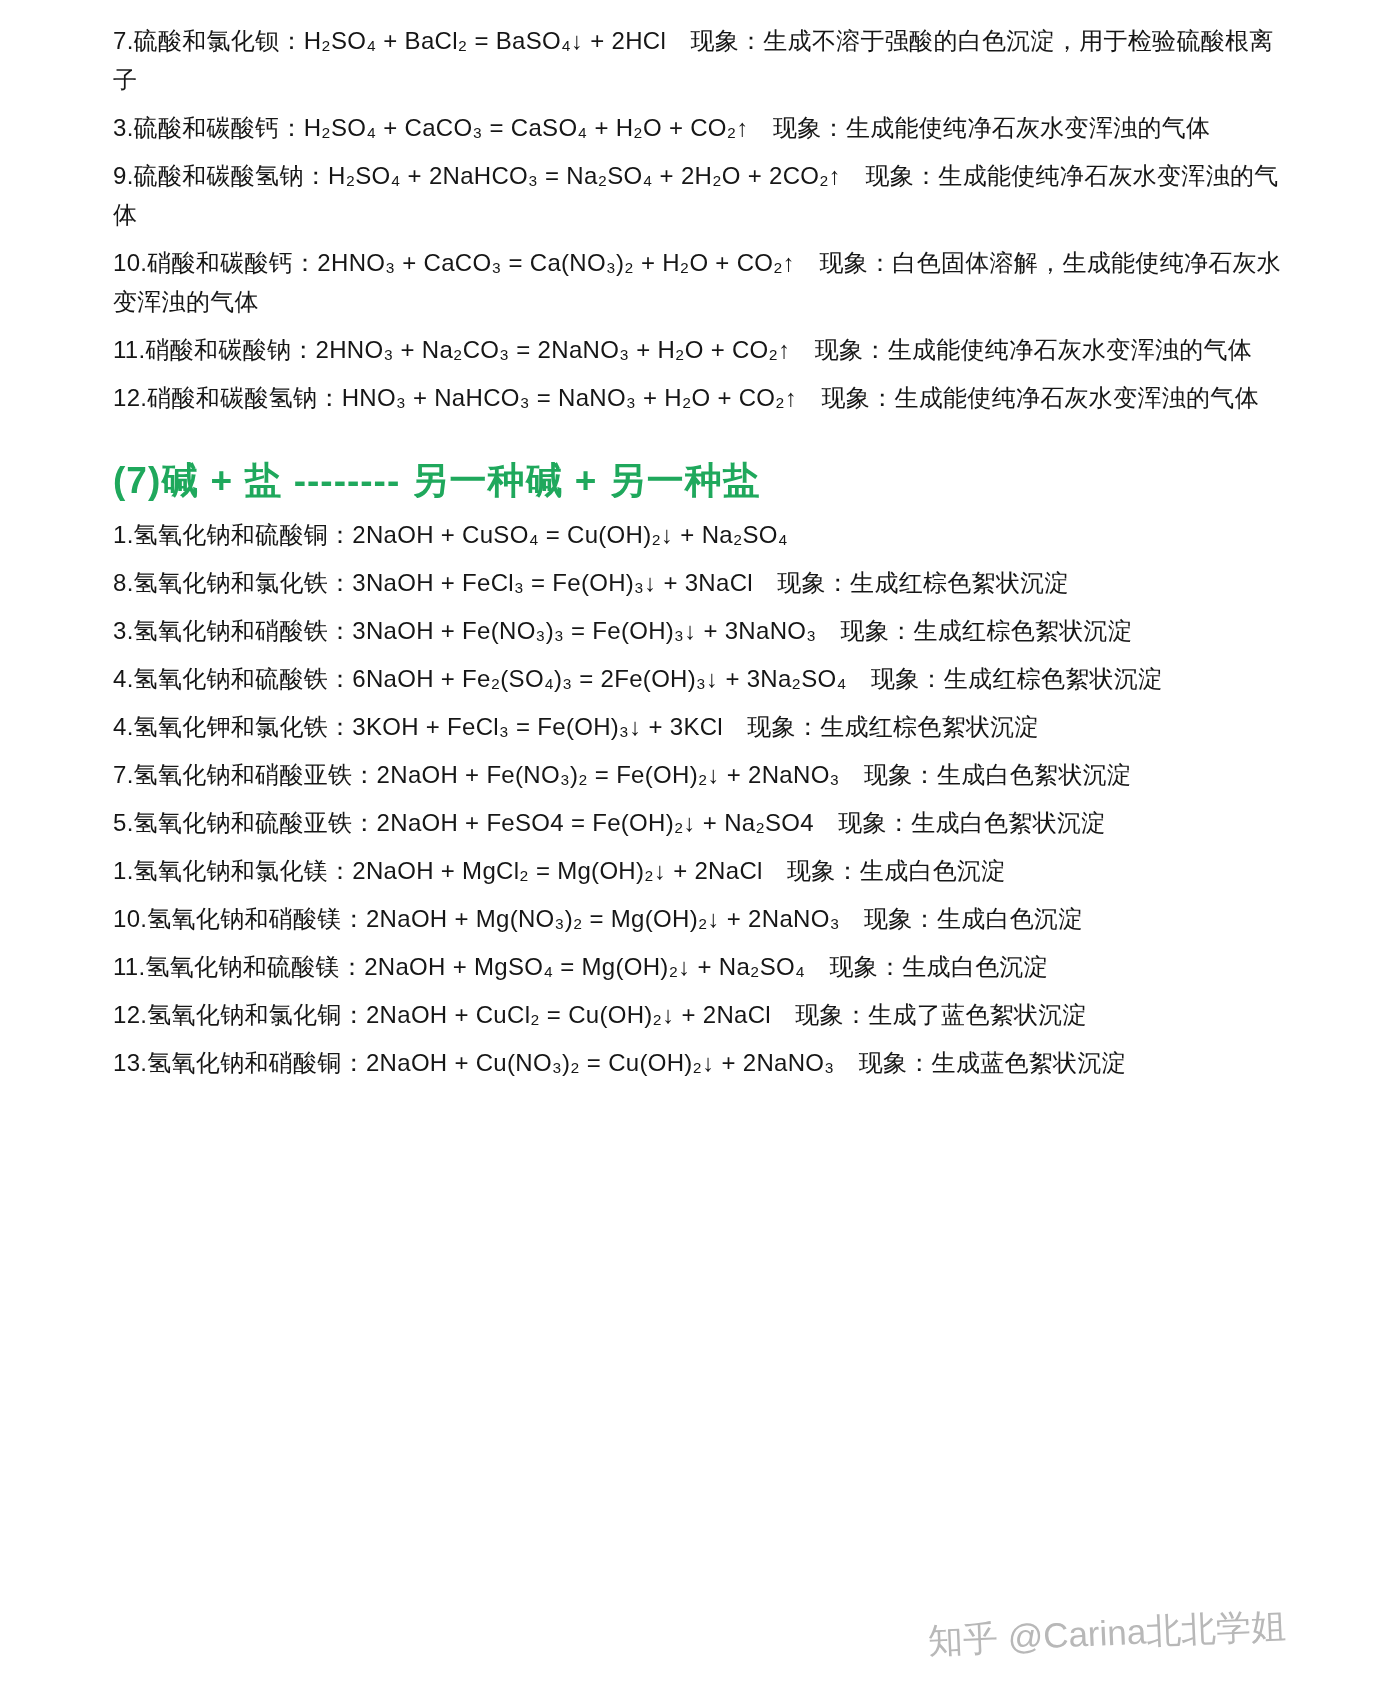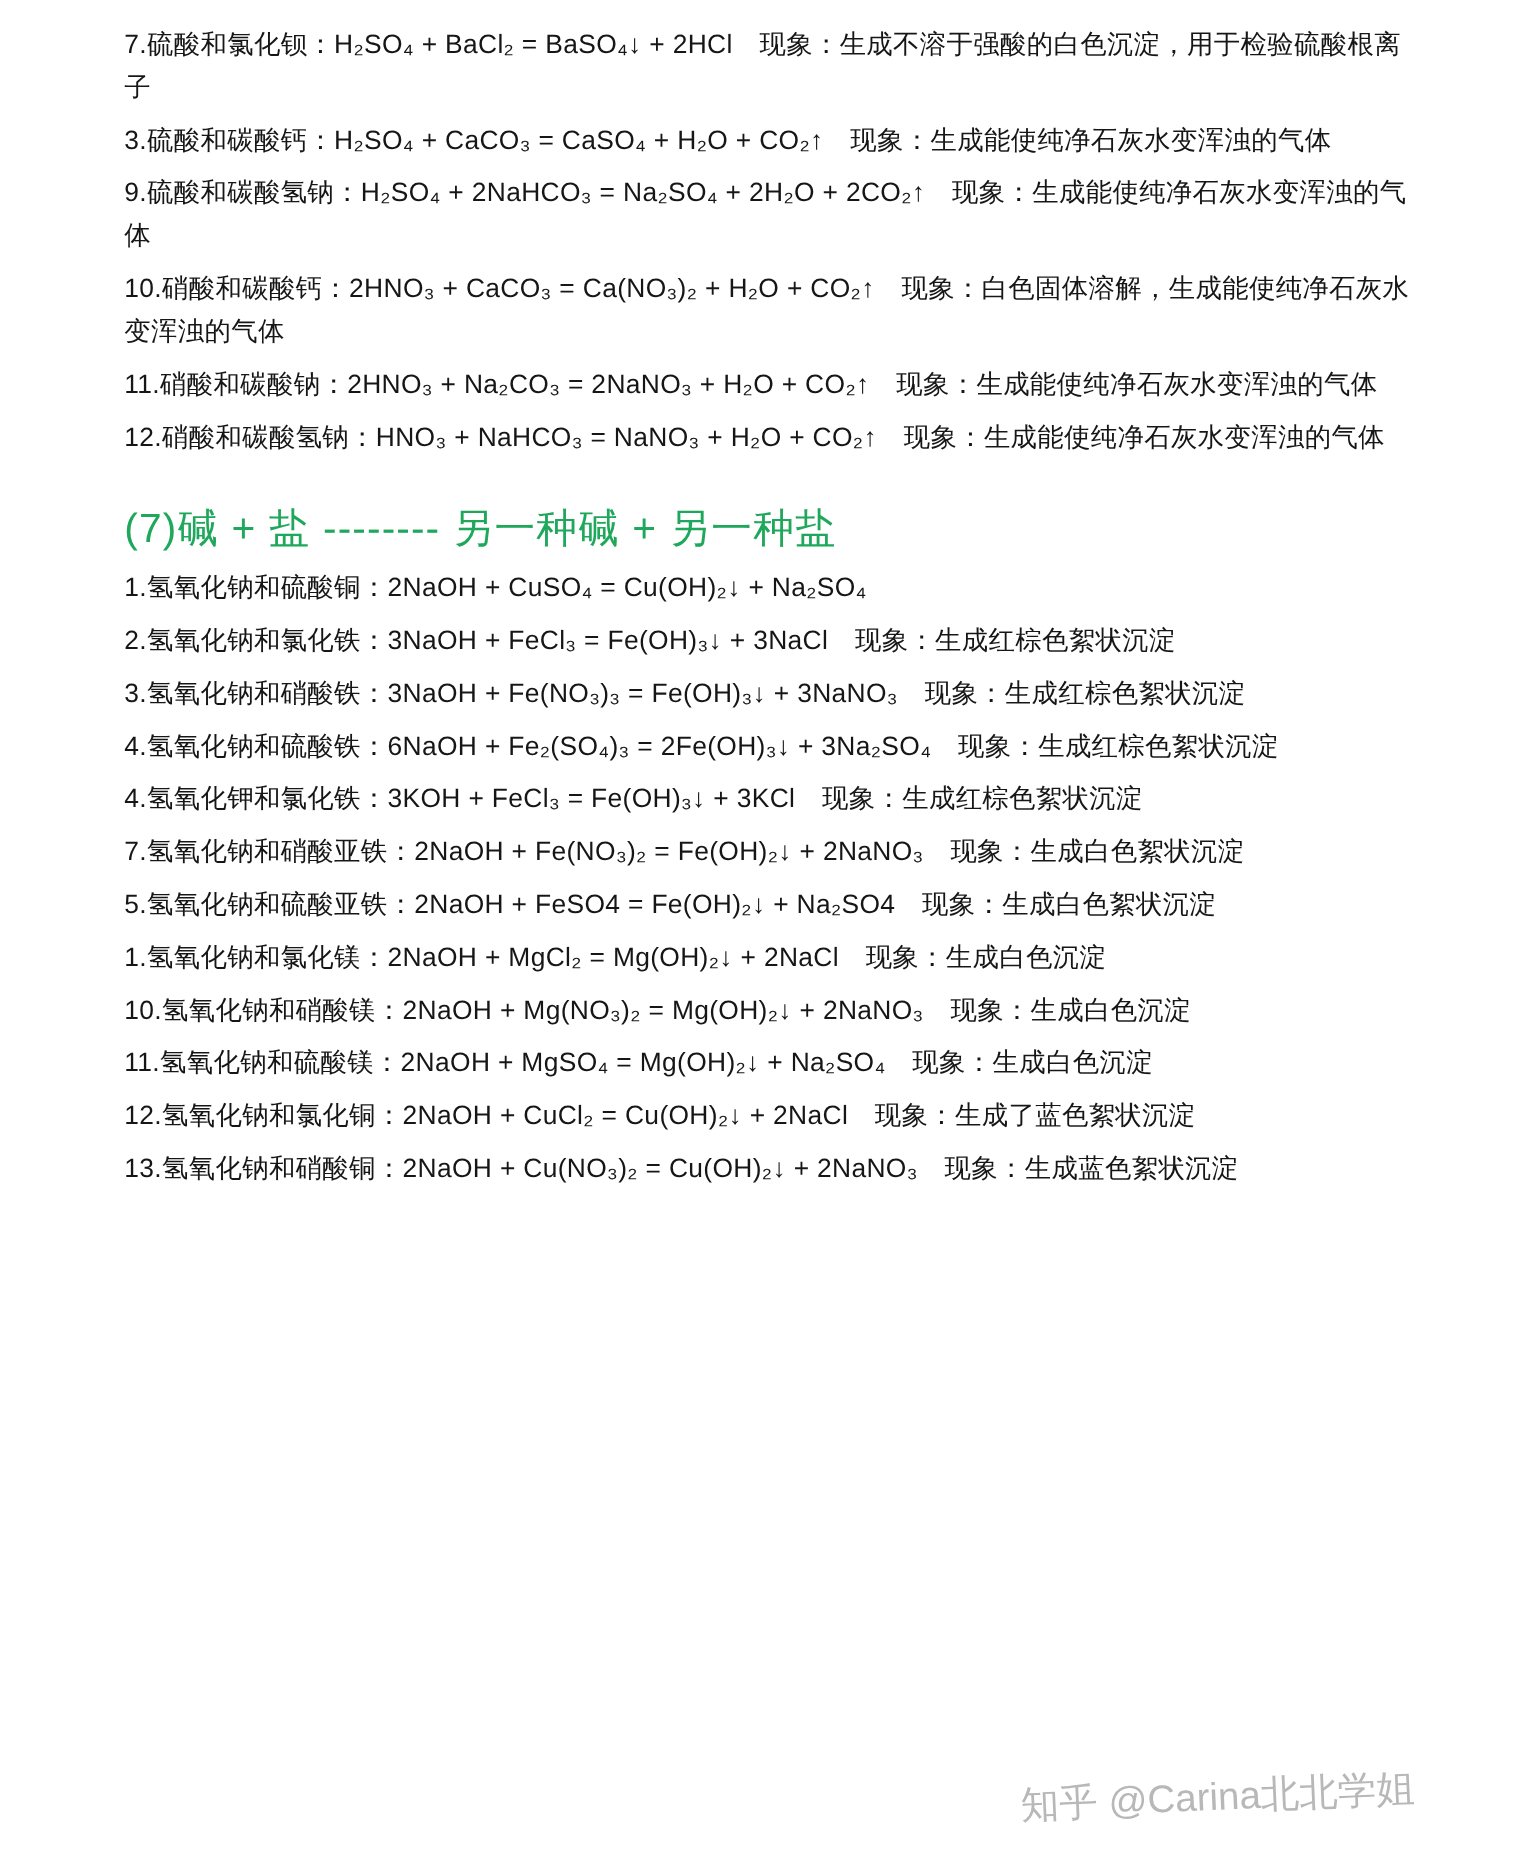--- a/index.html
+++ b/index.html
@@ -25,21 +25,21 @@
   p.item {
     margin: 0 0 9px 0;
     font-size: 24px;
     line-height: 39px;
     letter-spacing: 0.3px;
     overflow-wrap: break-word;
   }
   h2.section {
     font-size: 37px;
     line-height: 40px;
-    font-weight: 400;
+    font-weight: 700;
     color: #1fa85c;
     margin: 44px 0 14px 0;
     letter-spacing: 1px;
   }
   .watermark {
     position: absolute;
     left: 928px;
     top: 1618px;
     z-index: 0;
     font-size: 35px;
@@ -58,21 +58,21 @@
   <p class="item">7.硫酸和氯化钡：H₂SO₄ + BaCl₂ = BaSO₄↓ + 2HCl　现象：生成不溶于强酸的白色沉淀，用于检验硫酸根离子</p>
   <p class="item">3.硫酸和碳酸钙：H₂SO₄ + CaCO₃ = CaSO₄ + H₂O + CO₂↑　现象：生成能使纯净石灰水变浑浊的气体</p>
   <p class="item">9.硫酸和碳酸氢钠：H₂SO₄ + 2NaHCO₃ = Na₂SO₄ + 2H₂O + 2CO₂↑　现象：生成能使纯净石灰水变浑浊的气体</p>
   <p class="item">10.硝酸和碳酸钙：2HNO₃ + CaCO₃ = Ca(NO₃)₂ + H₂O + CO₂↑　现象：白色固体溶解，生成能使纯净石灰水变浑浊的气体</p>
   <p class="item">11.硝酸和碳酸钠：2HNO₃ + Na₂CO₃ = 2NaNO₃ + H₂O + CO₂↑　现象：生成能使纯净石灰水变浑浊的气体</p>
   <p class="item">12.硝酸和碳酸氢钠：HNO₃ + NaHCO₃ = NaNO₃ + H₂O + CO₂↑　现象：生成能使纯净石灰水变浑浊的气体</p>
 
   <h2 class="section">(7)碱 + 盐 -------- 另一种碱 + 另一种盐</h2>
 
   <p class="item">1.氢氧化钠和硫酸铜：2NaOH + CuSO₄ = Cu(OH)₂↓ + Na₂SO₄</p>
-  <p class="item">2.氢氧化钠和氯化铁：3NaOH + FeCl₃ = Fe(OH)₃↓ + 3NaCl　现象：生成红棕色絮状沉淀</p>
+  <p class="item">8.氢氧化钠和氯化铁：3NaOH + FeCl₃ = Fe(OH)₃↓ + 3NaCl　现象：生成红棕色絮状沉淀</p>
   <p class="item">3.氢氧化钠和硝酸铁：3NaOH + Fe(NO₃)₃ = Fe(OH)₃↓ + 3NaNO₃　现象：生成红棕色絮状沉淀</p>
   <p class="item">4.氢氧化钠和硫酸铁：6NaOH + Fe₂(SO₄)₃ = 2Fe(OH)₃↓ + 3Na₂SO₄　现象：生成红棕色絮状沉淀</p>
   <p class="item">4.氢氧化钾和氯化铁：3KOH + FeCl₃ = Fe(OH)₃↓ + 3KCl　现象：生成红棕色絮状沉淀</p>
   <p class="item">7.氢氧化钠和硝酸亚铁：2NaOH + Fe(NO₃)₂ = Fe(OH)₂↓ + 2NaNO₃　现象：生成白色絮状沉淀</p>
   <p class="item">5.氢氧化钠和硫酸亚铁：2NaOH + FeSO4 = Fe(OH)₂↓ + Na₂SO4　现象：生成白色絮状沉淀</p>
   <p class="item">1.氢氧化钠和氯化镁：2NaOH + MgCl₂ = Mg(OH)₂↓ + 2NaCl　现象：生成白色沉淀</p>
   <p class="item">10.氢氧化钠和硝酸镁：2NaOH + Mg(NO₃)₂ = Mg(OH)₂↓ + 2NaNO₃　现象：生成白色沉淀</p>
   <p class="item">11.氢氧化钠和硫酸镁：2NaOH + MgSO₄ = Mg(OH)₂↓ + Na₂SO₄　现象：生成白色沉淀</p>
   <p class="item">12.氢氧化钠和氯化铜：2NaOH + CuCl₂ = Cu(OH)₂↓ + 2NaCl　现象：生成了蓝色絮状沉淀</p>
   <p class="item">13.氢氧化钠和硝酸铜：2NaOH + Cu(NO₃)₂ = Cu(OH)₂↓ + 2NaNO₃　现象：生成蓝色絮状沉淀</p>

